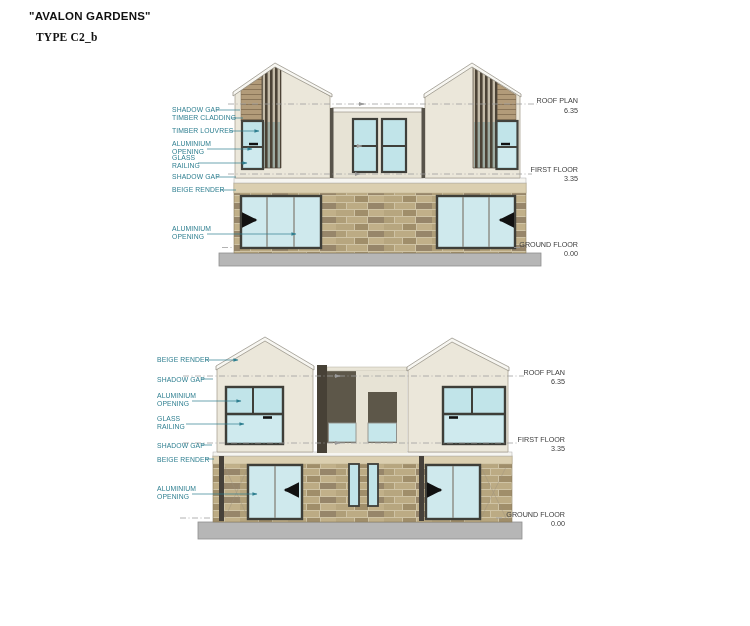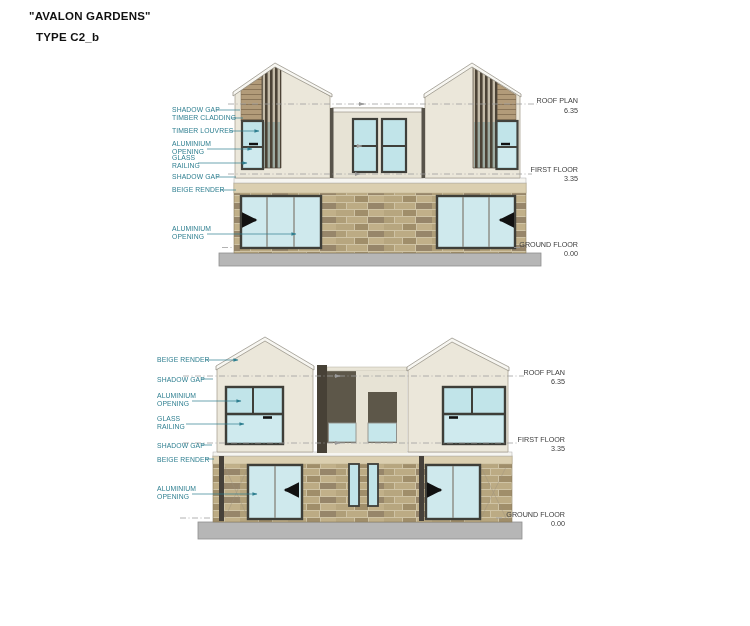--- a/index.html
+++ b/index.html
@@ -1,20 +1,20 @@
 <!DOCTYPE html>
 <html><head>
 <meta charset="utf-8">
 <style>
   html,body{margin:0;padding:0;background:#fff;}
   #sheet{position:relative;width:750px;height:626px;background:#ffffff;overflow:hidden;
          font-family:"Liberation Sans", sans-serif;}
   .hdr{position:absolute;font-weight:bold;color:#111;font-size:11.5px;letter-spacing:.2px;white-space:pre;}
   #proj-title{left:29px;top:10px;}
-  #type-label{left:36px;top:31px;}
+  #type-label{left:36px;top:31px;font-family:Liberation Serif, serif;}
   .viewtitle{position:absolute;color:#3a3a3a;}
   svg text{font-family:"Liberation Sans", sans-serif;}
   .mat{font-size:6.8px;fill:#2e7f90;letter-spacing:.1px;}
   .lvl{font-size:7.2px;fill:#3c3c3c;}
 </style>
 </head>
 <body>
 
 <div id="sheet">
 

